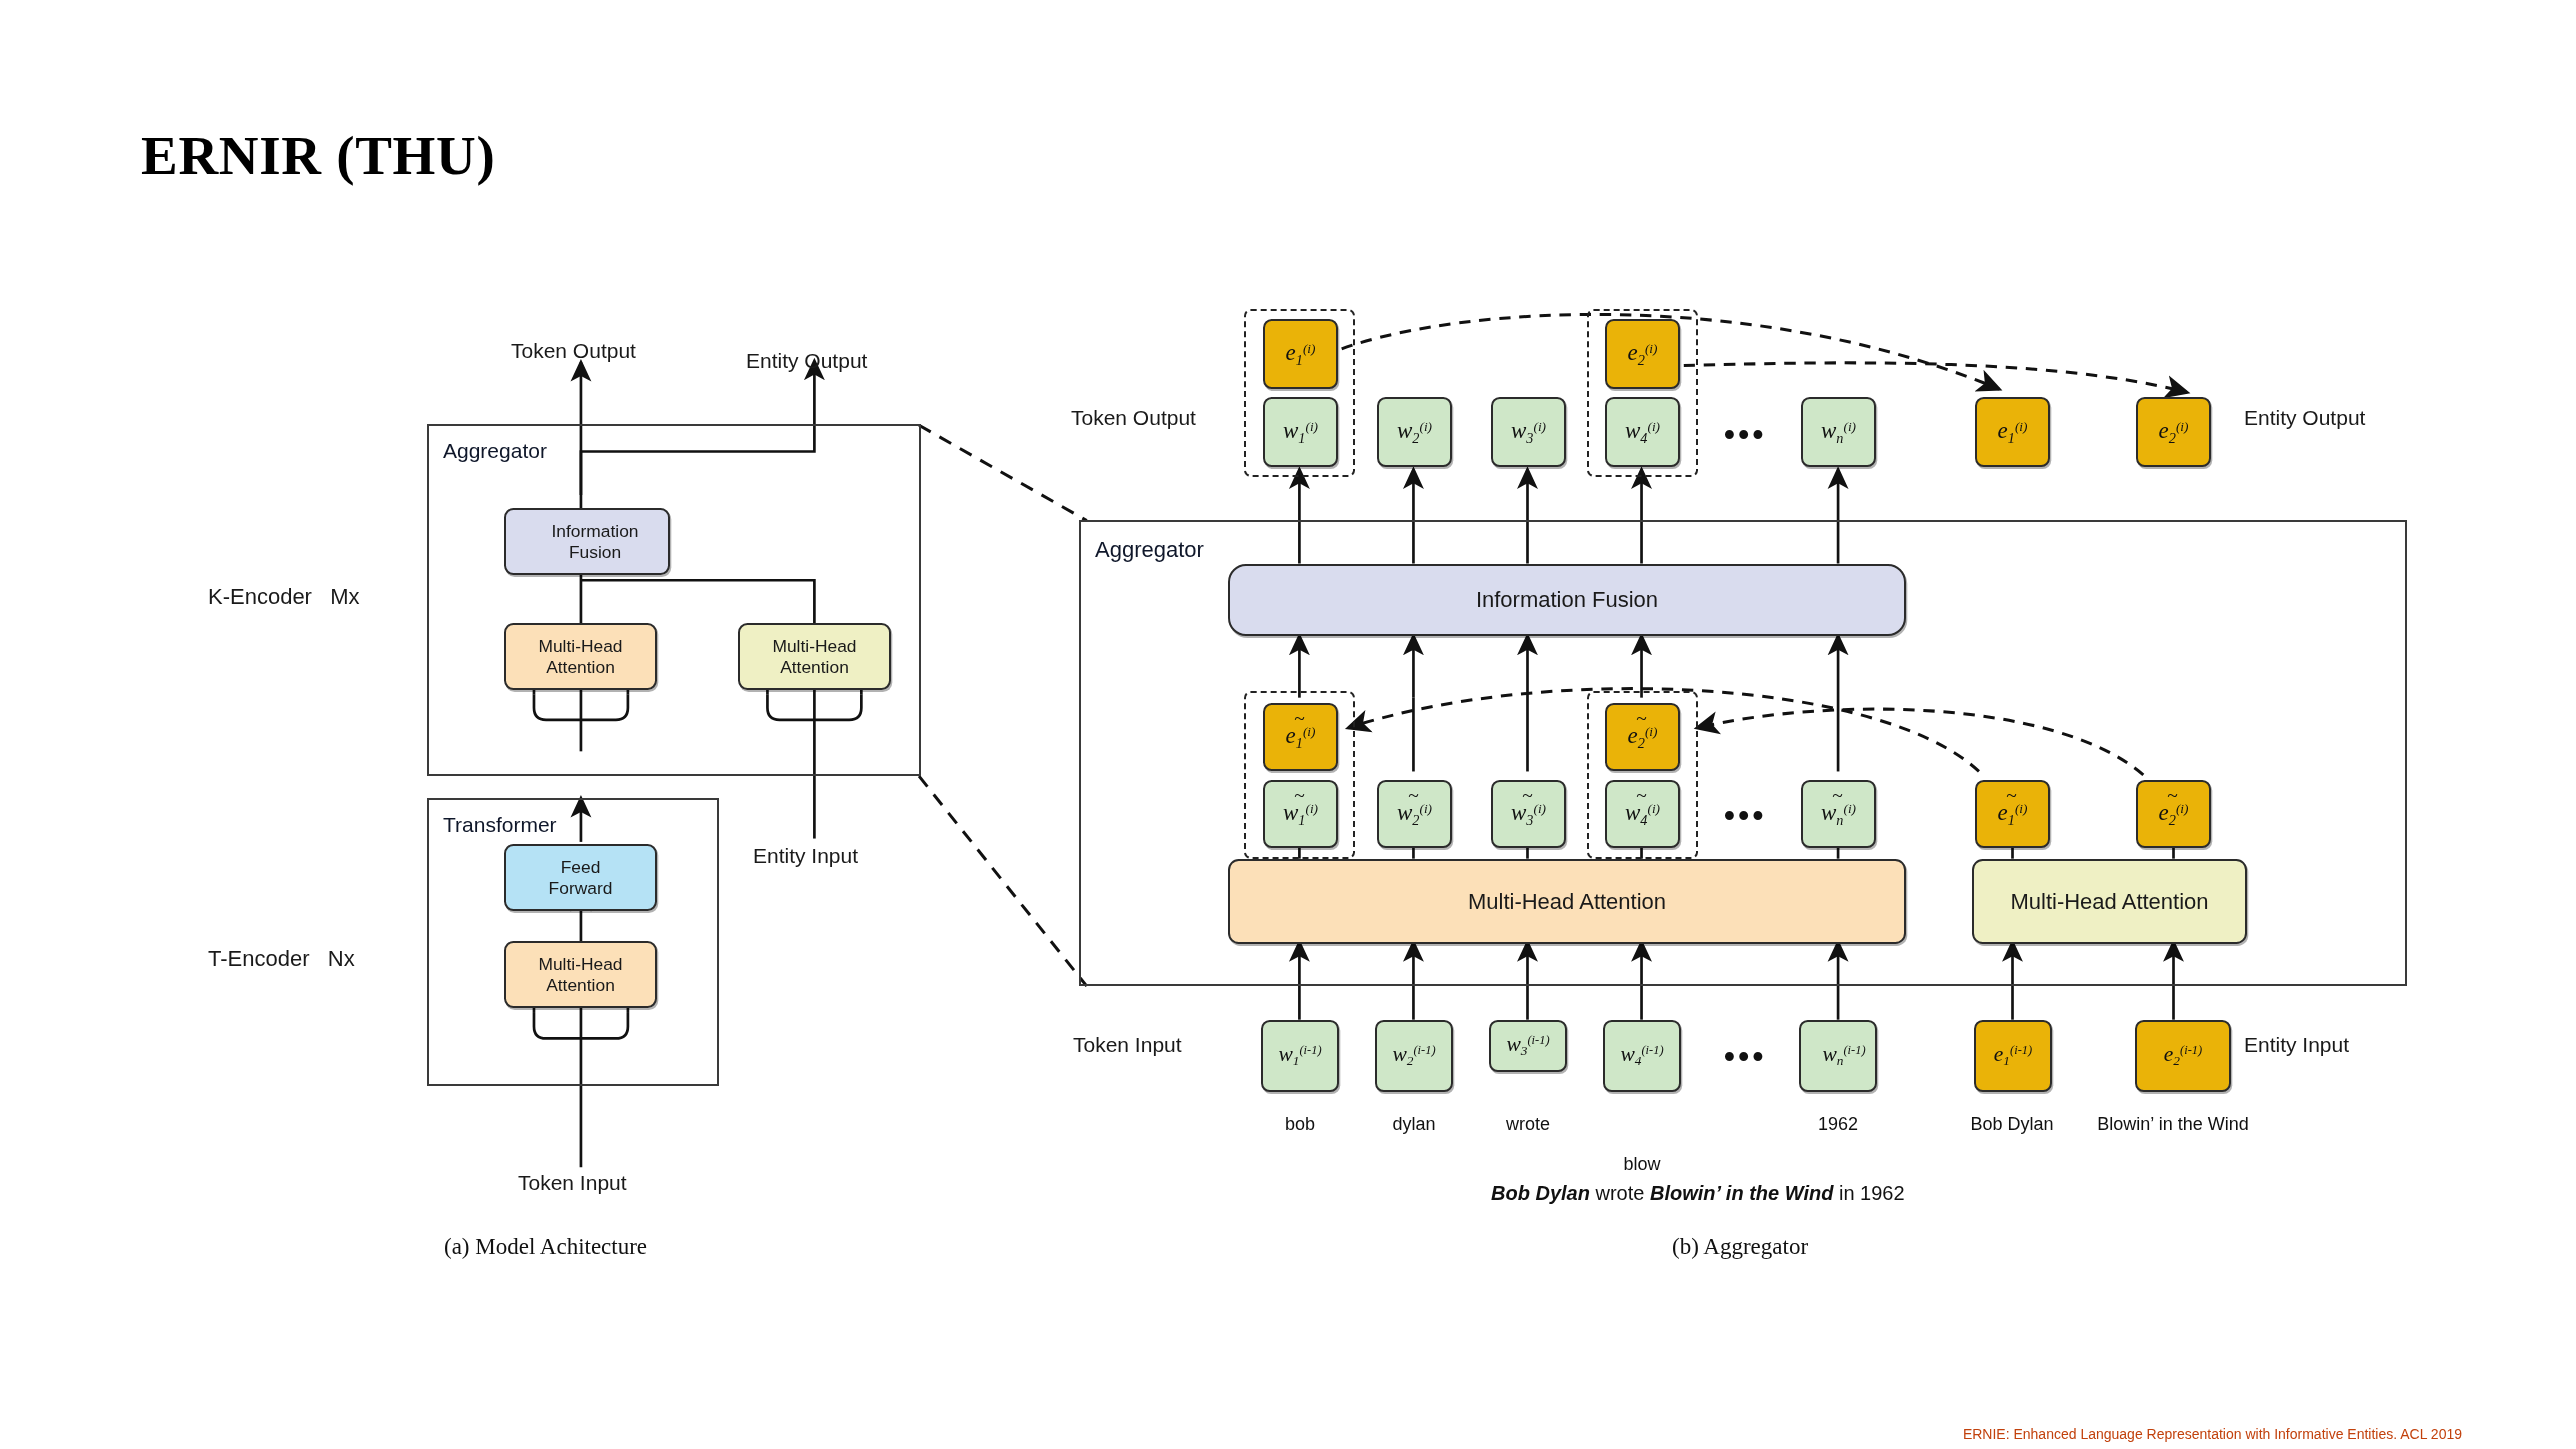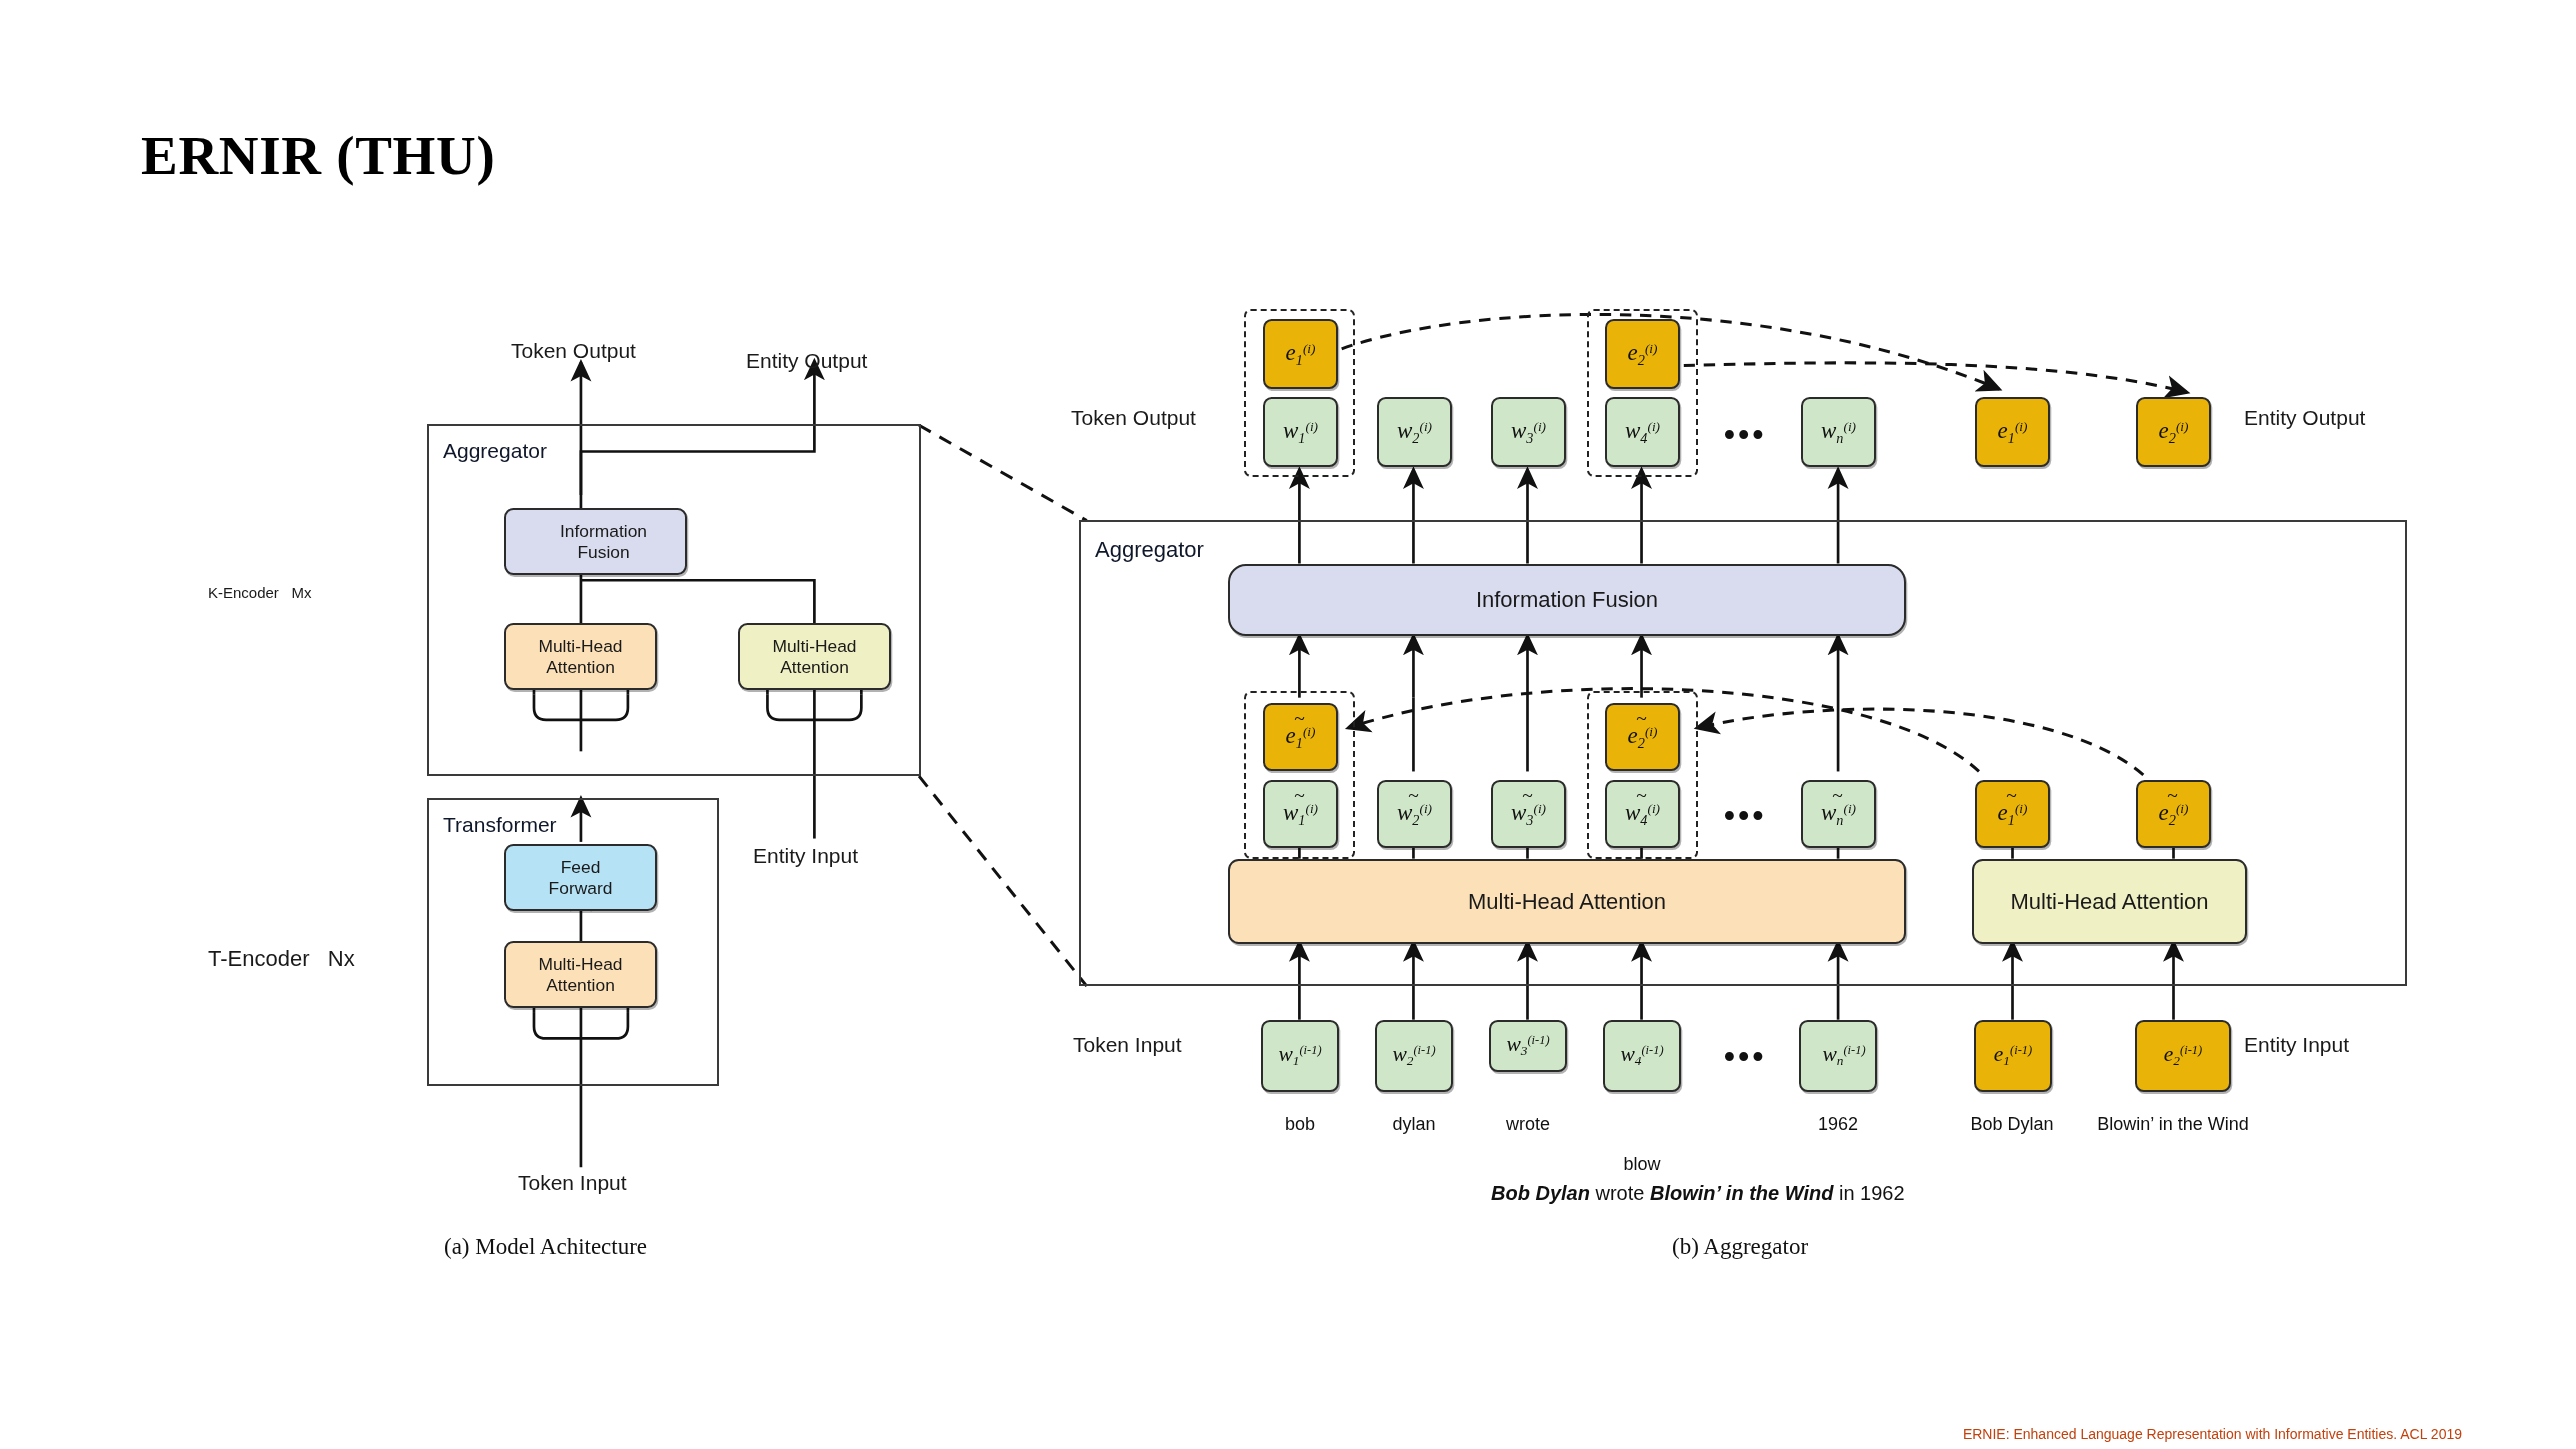--- a/index.html
+++ b/index.html
@@ -156,34 +156,34 @@
   </g>
 
   <g stroke="#111" stroke-width="4.5" fill="none" stroke-dasharray="20 15">
     <path d="M1370,634 L1620,776"></path>
     <path d="M1370,1157 L1620,1470"></path>
   </g>
 </svg>
 
 <div>
 
-  <div class="sidelabel" style="left:208px;top:584px;font-size:15px;">
+  <div class="sidelabel" style="left:208px;top:584px;font-size:22px;">
     <span>K-Encoder</span>&nbsp;&nbsp;&nbsp;<span>Mx</span>
   </div>
   <div class="sidelabel" style="left:208px;top:946px;font-size:22px;">
     <span>T-Encoder</span>&nbsp;&nbsp;&nbsp;<span>Nx</span>
   </div>
 
   <div class="dlabel abs" style="left:511px;top:339px;font-size:21px;">Token Output</div>
   <div class="dlabel abs" style="left:746px;top:349px;font-size:21px;">Entity Output</div>
 
   <div class="container-box" style="left:427px;top:424px;width:494px;height:352px;"></div>
   <div class="container-title" style="left:443px;top:439px;">Aggregator</div>
 
-  <div class="procbox" style="left:504px;top:508px;width:183px;height:67px;background:#d9dcee;font-size:17.4px;padding-left:16px;">
+  <div class="procbox" style="left:504px;top:508px;width:166px;height:67px;background:#d9dcee;font-size:17.4px;padding-left:16px;">
     <div>
       <div>Information</div>
       <div>Fusion</div>
     </div>
   </div>
 
   <div class="procbox" style="left:504px;top:623px;width:153px;height:67px;background:#fce0b8;font-size:17.4px;">
     <div>
       <div>Multi-Head</div>
       <div>Attention</div>

